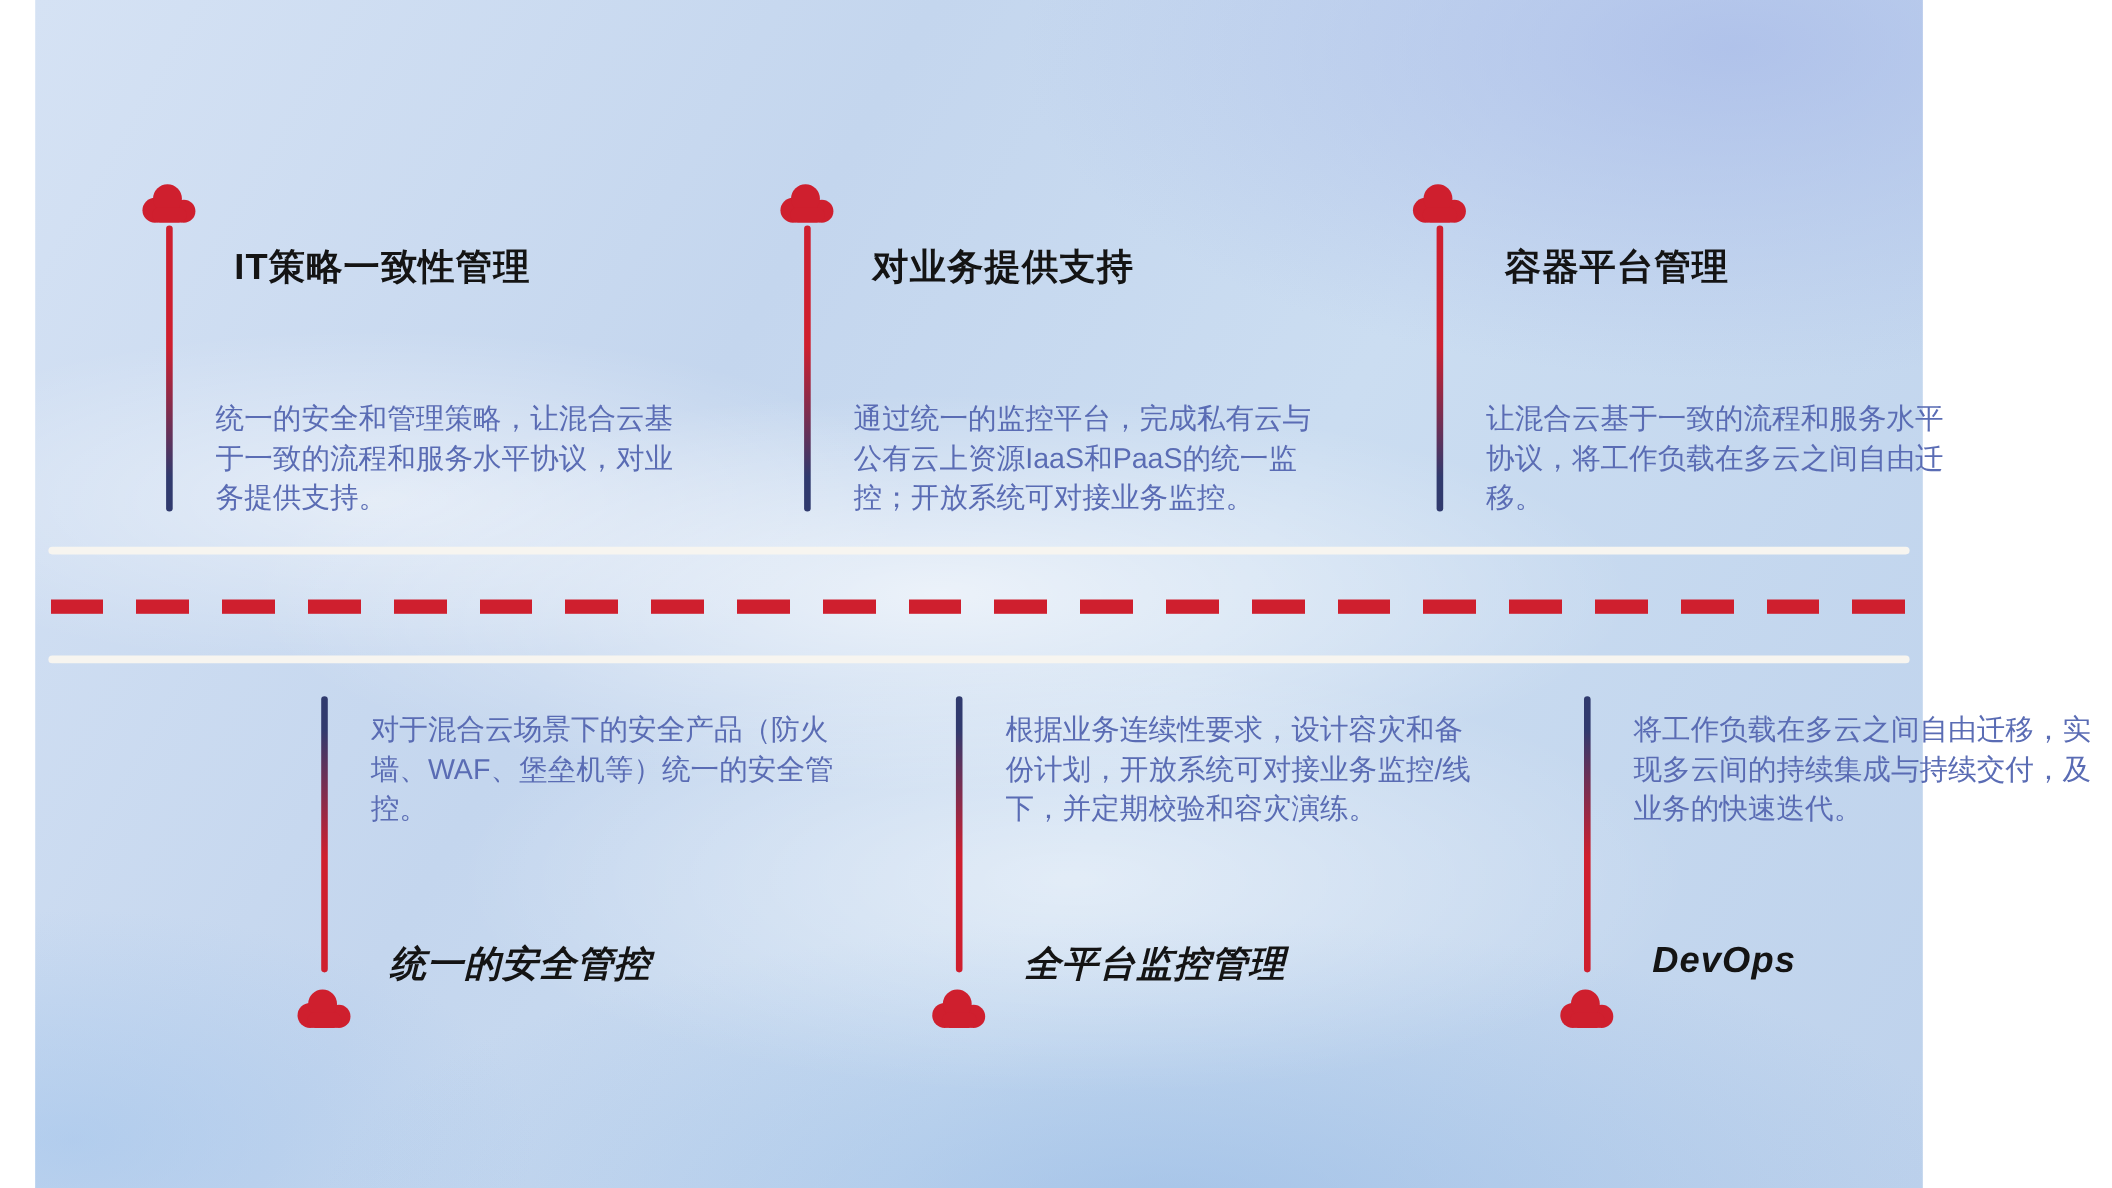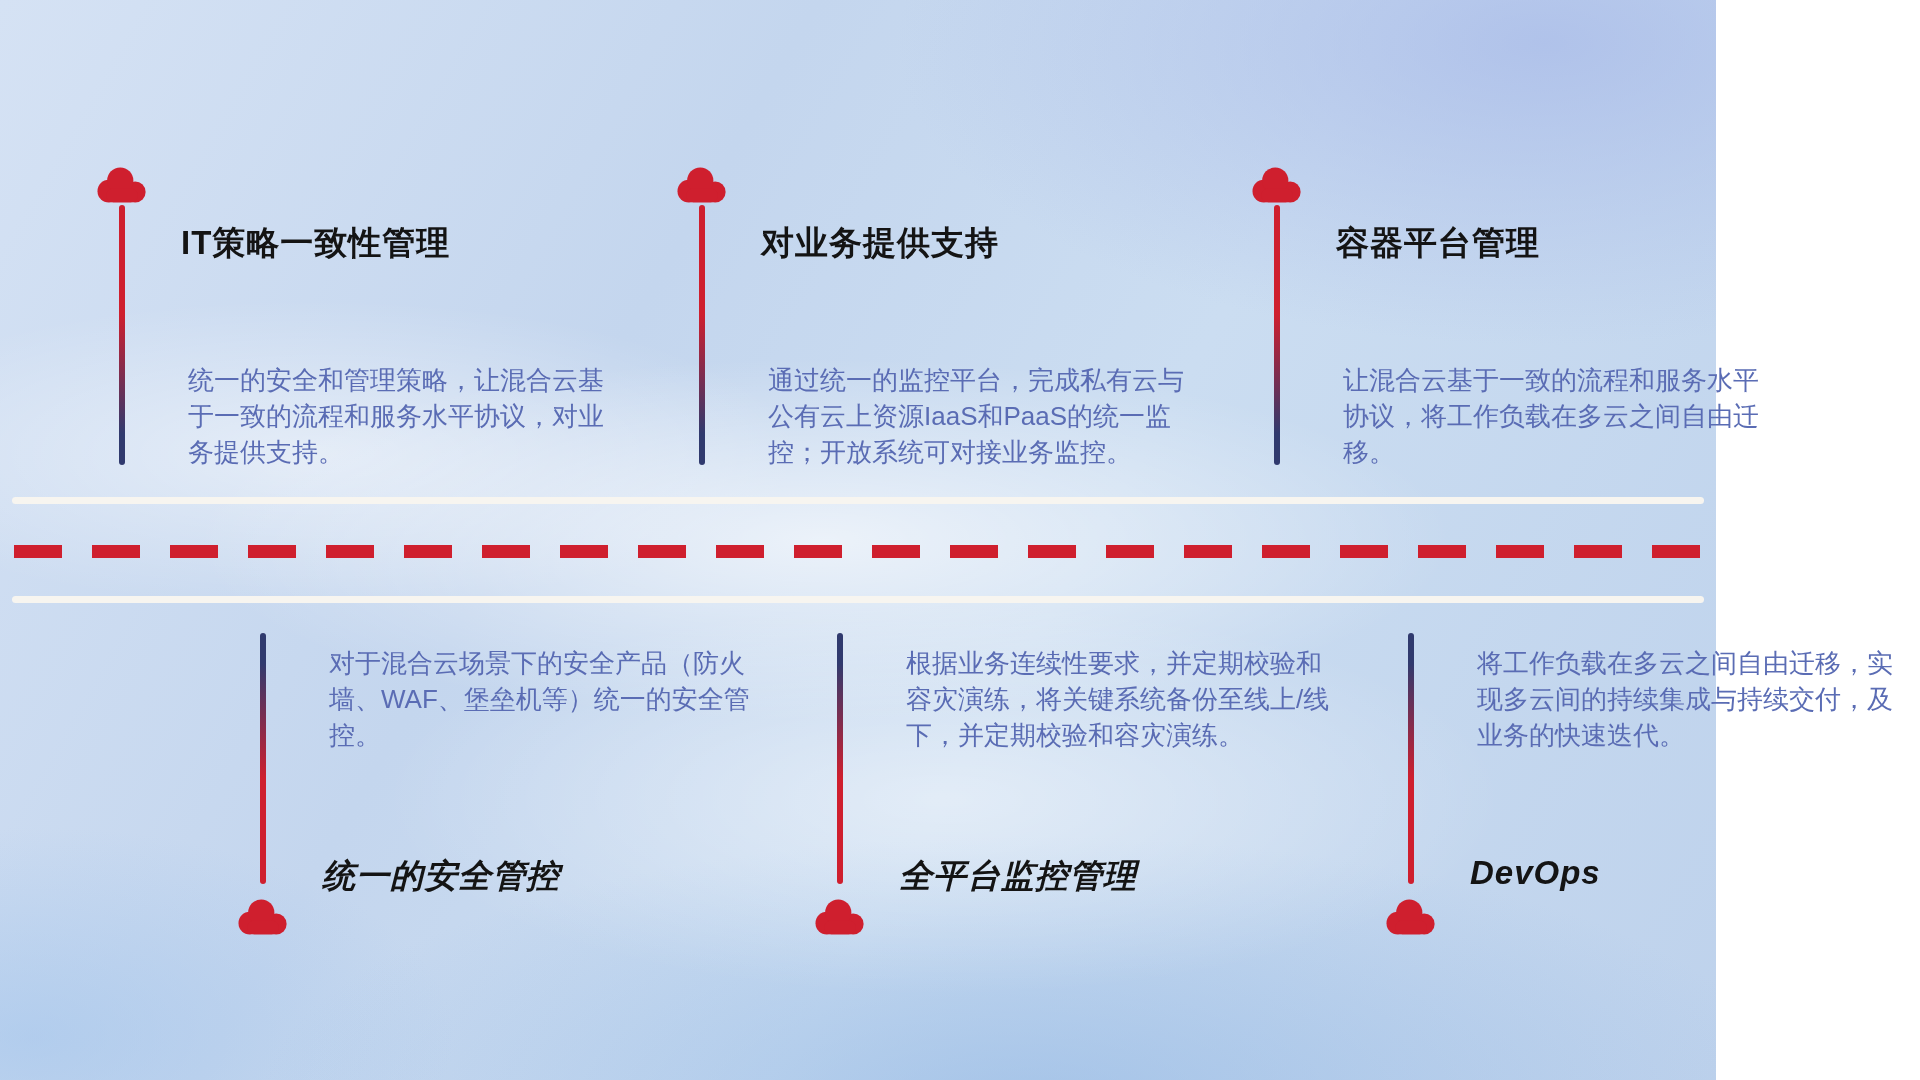--- a/index.html
+++ b/index.html
@@ -24,20 +24,21 @@
     width: 1716px;
     height: 1080px;
     background:
       radial-gradient(ellipse 900px 260px at 48% 50%, rgba(255,255,255,.65), rgba(255,255,255,0) 70%),
       radial-gradient(ellipse 700px 220px at 18% 42%, rgba(255,255,255,.50), rgba(255,255,255,0) 70%),
       radial-gradient(ellipse 800px 280px at 55% 74%, rgba(255,255,255,.45), rgba(255,255,255,0) 70%),
       radial-gradient(ellipse 900px 420px at 90% 4%, rgba(168,186,232,.75), rgba(168,186,232,0) 72%),
       radial-gradient(ellipse 1100px 380px at 60% 102%, rgba(138,178,226,.55), rgba(138,178,226,0) 70%),
       radial-gradient(ellipse 600px 300px at 2% 96%, rgba(160,195,235,.55), rgba(160,195,235,0) 70%),
       linear-gradient(120deg, #d5e2f4 0%, #c4d6ee 35%, #cbddf1 60%, #bed2ec 100%);
+    margin-left: 32px;
   }
 
   
   .item {
     position: absolute;
     width: 500px;
   }
   .item-top { top: 165px; }
   .item-bottom { top: 630px; }
 
@@ -75,21 +76,21 @@
     font-weight: 700;
     color: var(--title-text);
     letter-spacing: 1px;
     white-space: nowrap;
   }
   .item-top .item-title { top: 56px; }
   .item-bottom .item-title { top: 224px; font-style: italic; }
 
   .item-desc {
     position: absolute;
-    left: 94px;
+    left: 70px;
     width: 440px;
     font-size: 26px;
     line-height: 36px;
     color: var(--description-text);
   }
   .item-top .item-desc { top: 197px; }
   .item-bottom .item-desc { top: 15px; }
 
   
   .col-t1 { left: 94px; }
@@ -185,21 +186,21 @@
         <circle cx="17" cy="29" r="13"></circle>
         <circle cx="47" cy="30" r="12"></circle>
         <circle cx="30" cy="17" r="15"></circle>
         <rect x="14" y="26" width="36" height="16" rx="8"></rect>
       </svg>
     </div>
   </div>
 
   <div class="item item-bottom col-b2">
     <div class="pole"></div>
-    <div class="item-desc">根据业务连续性要求，并定期校验和容灾演练，将关键系统备份至线上/线下，并定期校验和容灾演练。</div>
+    <div class="item-desc">根据业务连续性要求，设计容灾和备份计划，开放系统可对接业务监控/线下，并定期校验和容灾演练。</div>
     <div class="item-title">全平台监控管理</div>
     <div class="cloud">
       <svg viewBox="0 0 64 44" width="56" height="40" fill="currentColor">
         <circle cx="17" cy="29" r="13"></circle>
         <circle cx="47" cy="30" r="12"></circle>
         <circle cx="30" cy="17" r="15"></circle>
         <rect x="14" y="26" width="36" height="16" rx="8"></rect>
       </svg>
     </div>
   </div>

